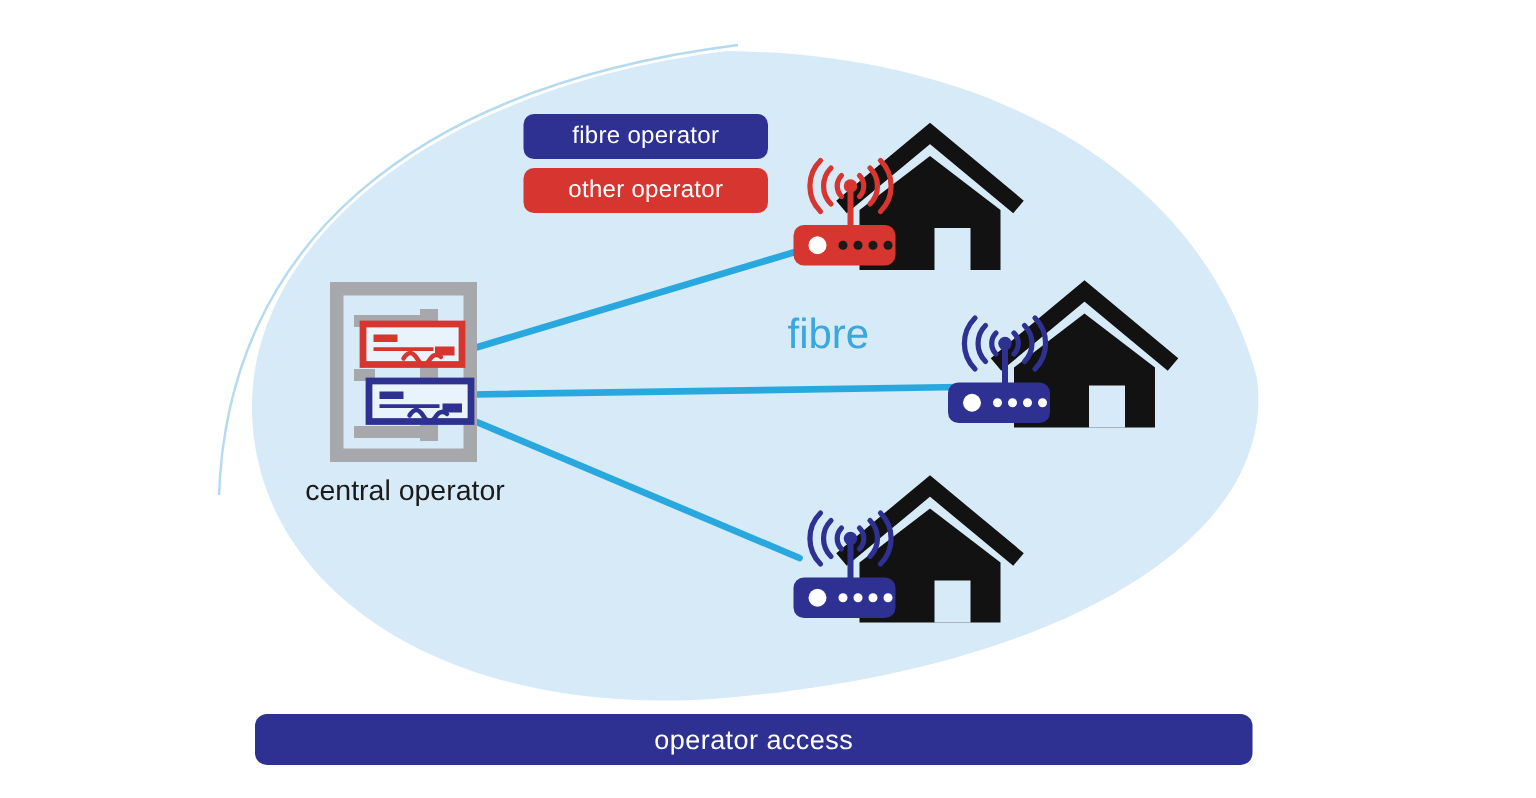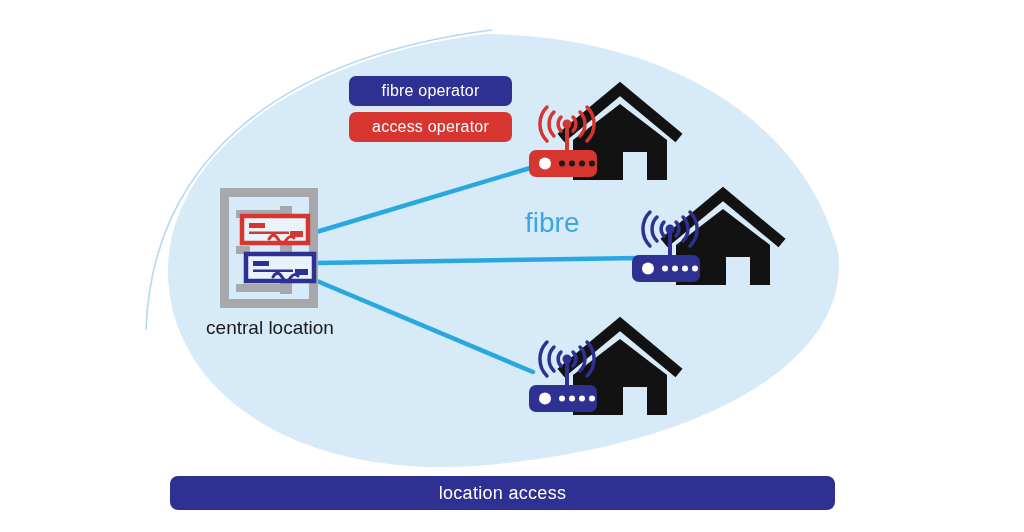--- a/index.html
+++ b/index.html
@@ -73,21 +73,21 @@
     <line class="conn" x1="313" y1="233" x2="540" y2="165"></line>
     <line class="conn" x1="316" y1="263" x2="640" y2="258"></line>
     <line class="conn" x1="317" y1="281" x2="533" y2="372"></line>
   </svg>
 
   <div class="legend">
     <div class="badge badge-navy">
       <span>fibre operator</span>
     </div>
     <div class="badge badge-red">
-      <span>access operator</span>
+      <span>other operator</span>
     </div>
   </div>
 
   <svg class="central-svg" width="106" height="128" viewBox="0 0 106 128">
     <rect class="frame" x="8.5" y="8.5" width="89" height="111"></rect>
     <rect class="gbar" x="20" y="26" width="46" height="8"></rect>
     <rect class="gbar" x="64" y="22" width="12" height="88"></rect>
     <rect class="gbar" x="20" y="62" width="14" height="8"></rect>
     <rect class="gbar" x="20" y="100" width="44" height="8"></rect>
 
@@ -100,21 +100,21 @@
     </g>
 
     <g>
       <rect class="panel panel-navy" x="30" y="70" width="68" height="27"></rect>
       <rect class="chip-navy" x="37" y="77" width="16" height="5"></rect>
       <rect class="chip-navy" x="37" y="85.5" width="40" height="2.5"></rect>
       <rect class="chip-navy" x="79" y="85" width="13" height="6"></rect>
       <path class="squig squig-navy" d="M57,93 c3,-5 6,-5 9,0 c3,5 6,5 9,0 c2,-3 5,-3 7,-1"></path>
     </g>
   </svg>
-  <div class="central-label">central location</div>
+  <div class="central-label">central operator</div>
 
   <svg class="house-svg house-1 router-red" width="175" height="105" viewBox="0 0 175 105">
     <g>
       <polyline class="roof" points="46,58 105,9 164,58"></polyline>
       <path class="hbody" d="M58,60 L105,24 L152,60 L152,100 L58,100 Z"></path>
       <rect class="door" x="108" y="72" width="24" height="28"></rect>
     </g>
     <g>
       <path class="sig" d="M46,37 A10 10 0 0 0 46,51"></path>
       <path class="sig" d="M39,32 A17 17 0 0 0 39,56"></path>
@@ -183,16 +183,16 @@
       <circle class="router-dot" cx="47" cy="83.5" r="3"></circle>
       <circle class="router-dot" cx="57" cy="83.5" r="3"></circle>
       <circle class="router-dot" cx="67" cy="83.5" r="3"></circle>
       <circle class="router-dot" cx="77" cy="83.5" r="3"></circle>
     </g>
   </svg>
 
   <div class="fibre-label">fibre</div>
 
   <div class="footer-bar">
-    <span>location access</span>
+    <span>operator access</span>
   </div>
 
 </div>
 
 </body></html>

